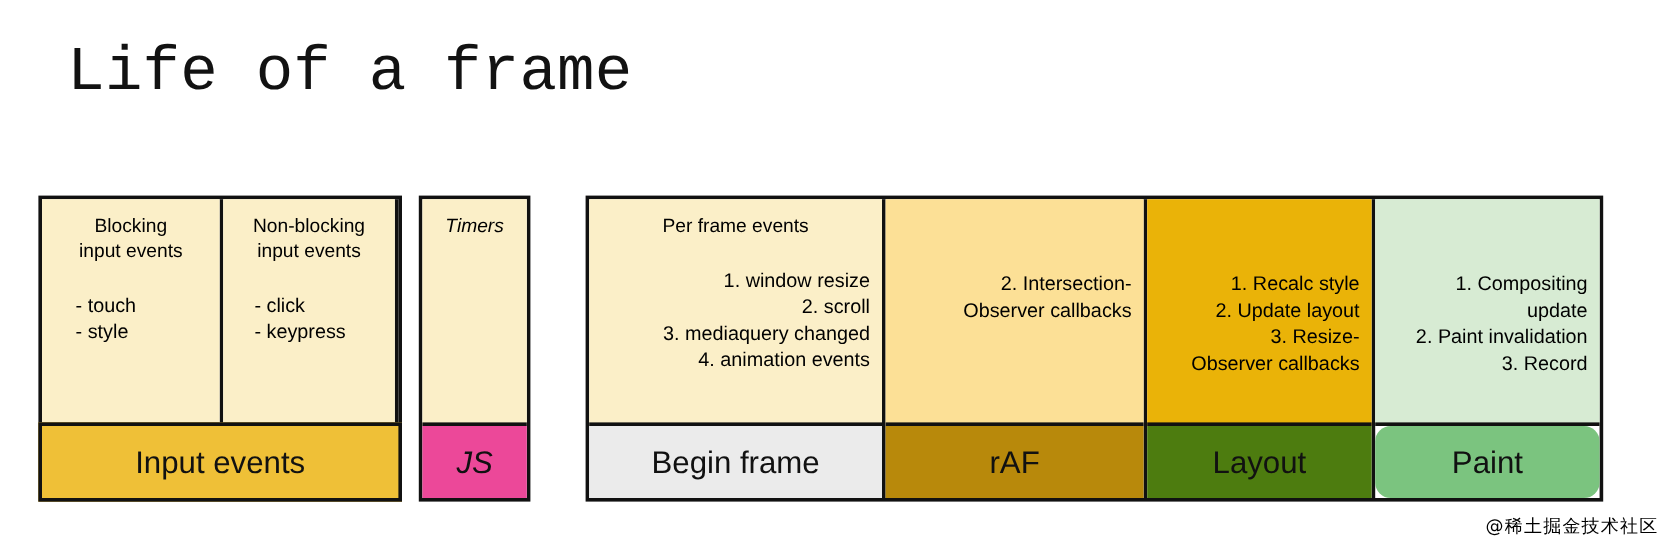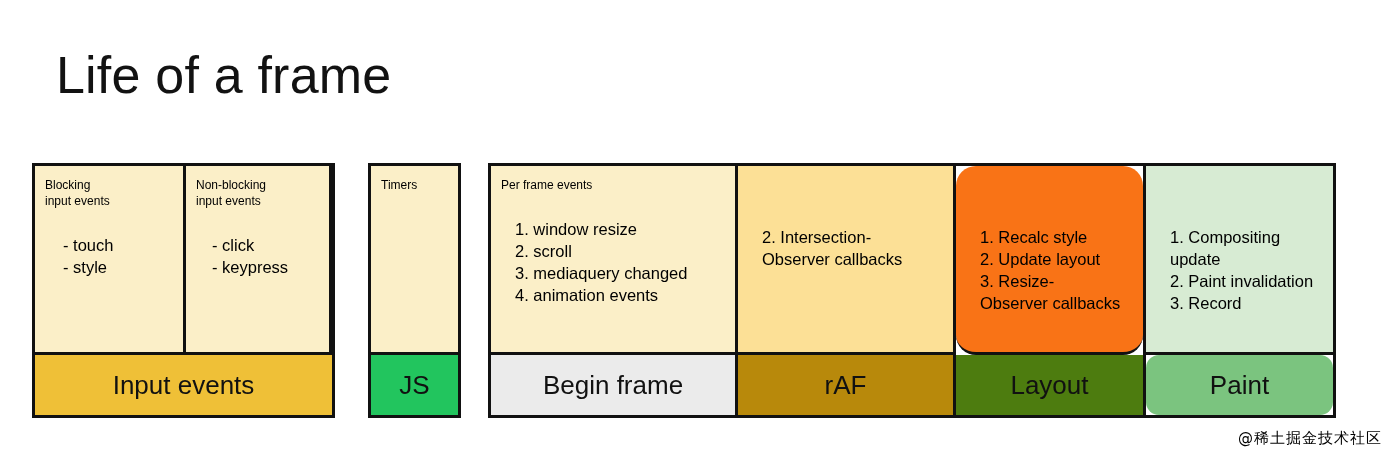--- a/index.html
+++ b/index.html
@@ -12,27 +12,28 @@
     height: 456px;
     position: relative;
     font-family: "Liberation Sans", sans-serif;
     color: #000000;
     overflow: hidden;
   }
 
   #page-title {
     position: absolute;
     left: 56px;
-    top: 48px;
+    top: 34px;
     font-size: 52px;
     font-weight: 400;
     line-height: 1.05;
     letter-spacing: 0.2px;
     color: #121212;
     white-space: nowrap;
+    font-family: Liberation Mono, monospace;
   }
 
   
   #diagram {
     position: absolute;
     left: 0;
     top: 0;
     width: 1400px;
     height: 456px;
   }
@@ -41,21 +42,21 @@
     position: absolute;
     top: 163px;
     height: 255px;
     box-sizing: border-box;
     border: 3px solid #111111;
     display: flex;
     flex-direction: row;
     background: #ffffff;
   }
   .group.g1 { left: 32px;  width: 303px; }
-  .group.g2 { left: 368px; width: 93px;  }
+  .group.g2 { left: 349px; width: 93px; font-style: italic;  }
   .group.g3 { left: 488px; width: 848px; }
 
   .col {
     position: relative;
     display: flex;
     flex-direction: column;
     box-sizing: border-box;
     border-right: 3px solid #111111;
     min-width: 0;
   }
@@ -78,38 +79,38 @@
   }
   .col-bottom .phase-label {
     font-size: 26px;
     font-weight: 400;
     line-height: 1;
     color: #111111;
     white-space: nowrap;
   }
 
   .heading {
-    font-size: 12px;
+    font-size: 16px;
     line-height: 1.32;
-    text-align: left;
+    text-align: center;
     margin: 0 0 6px 0;
     white-space: pre-line;
   }
 
   .bullets {
     font-size: 16.5px;
     line-height: 1.34;
     margin: 0;
     padding: 0;
     list-style: none;
   }
   .bullets li { white-space: pre-line; }
 
   .pad-left-sm { padding-left: 18px; }
-  .pad-left-md { padding-left: 14px; }
+  .pad-left-md { padding-left: 14px; text-align: right; }
   .pad-left-lg { padding-left: 16px; }
   .spacer-18 { height: 18px; }
   .spacer-48 { height: 48px; }
 
   
 
   #watermark {
     position: absolute;
     right: 18px;
     bottom: 8px;
@@ -156,21 +157,21 @@
     <div class="col-bottom" style="position: absolute; left: -3px; right: -3px; bottom: -3px; height: 66px; border: 3px solid rgb(17, 17, 17); box-sizing: border-box; background-color: rgb(239, 192, 55);">
       <span class="phase-label">Input events</span>
     </div>
   </div>
 
   <div class="group g2">
     <div class="col" style="flex:1 1 auto;">
       <div class="col-top" style="background-color: rgb(251, 239, 200);">
         <div class="heading">Timers</div>
       </div>
-      <div class="col-bottom" style="background-color: #22c55e;">
+      <div class="col-bottom" style="background-color: #ec4899;">
         <span class="phase-label">JS</span>
       </div>
     </div>
   </div>
 
   <div class="group g3">
 
     <div class="col" style="flex:0 0 247px;">
       <div class="col-top" style="background-color: rgb(251, 239, 200);">
         <div class="heading">Per frame events</div>
@@ -194,21 +195,21 @@
           <li>2. Intersection-
 Observer callbacks</li>
         </ul>
       </div>
       <div class="col-bottom" style="background-color: rgb(184, 137, 11);">
         <span class="phase-label">rAF</span>
       </div>
     </div>
 
     <div class="col" style="flex:0 0 190px;">
-      <div class="col-top" style="background-color: #f97316; border-radius: 20px;">
+      <div class="col-top" style="background-color: #eab308;">
         <div class="spacer-48"></div>
         <ul class="bullets pad-left-md">
           <li>1. Recalc style</li>
           <li>2. Update layout</li>
           <li>3. Resize-
 Observer callbacks</li>
         </ul>
       </div>
       <div class="col-bottom" style="background-color: #4d7c0f;">
         <span class="phase-label">Layout</span>

